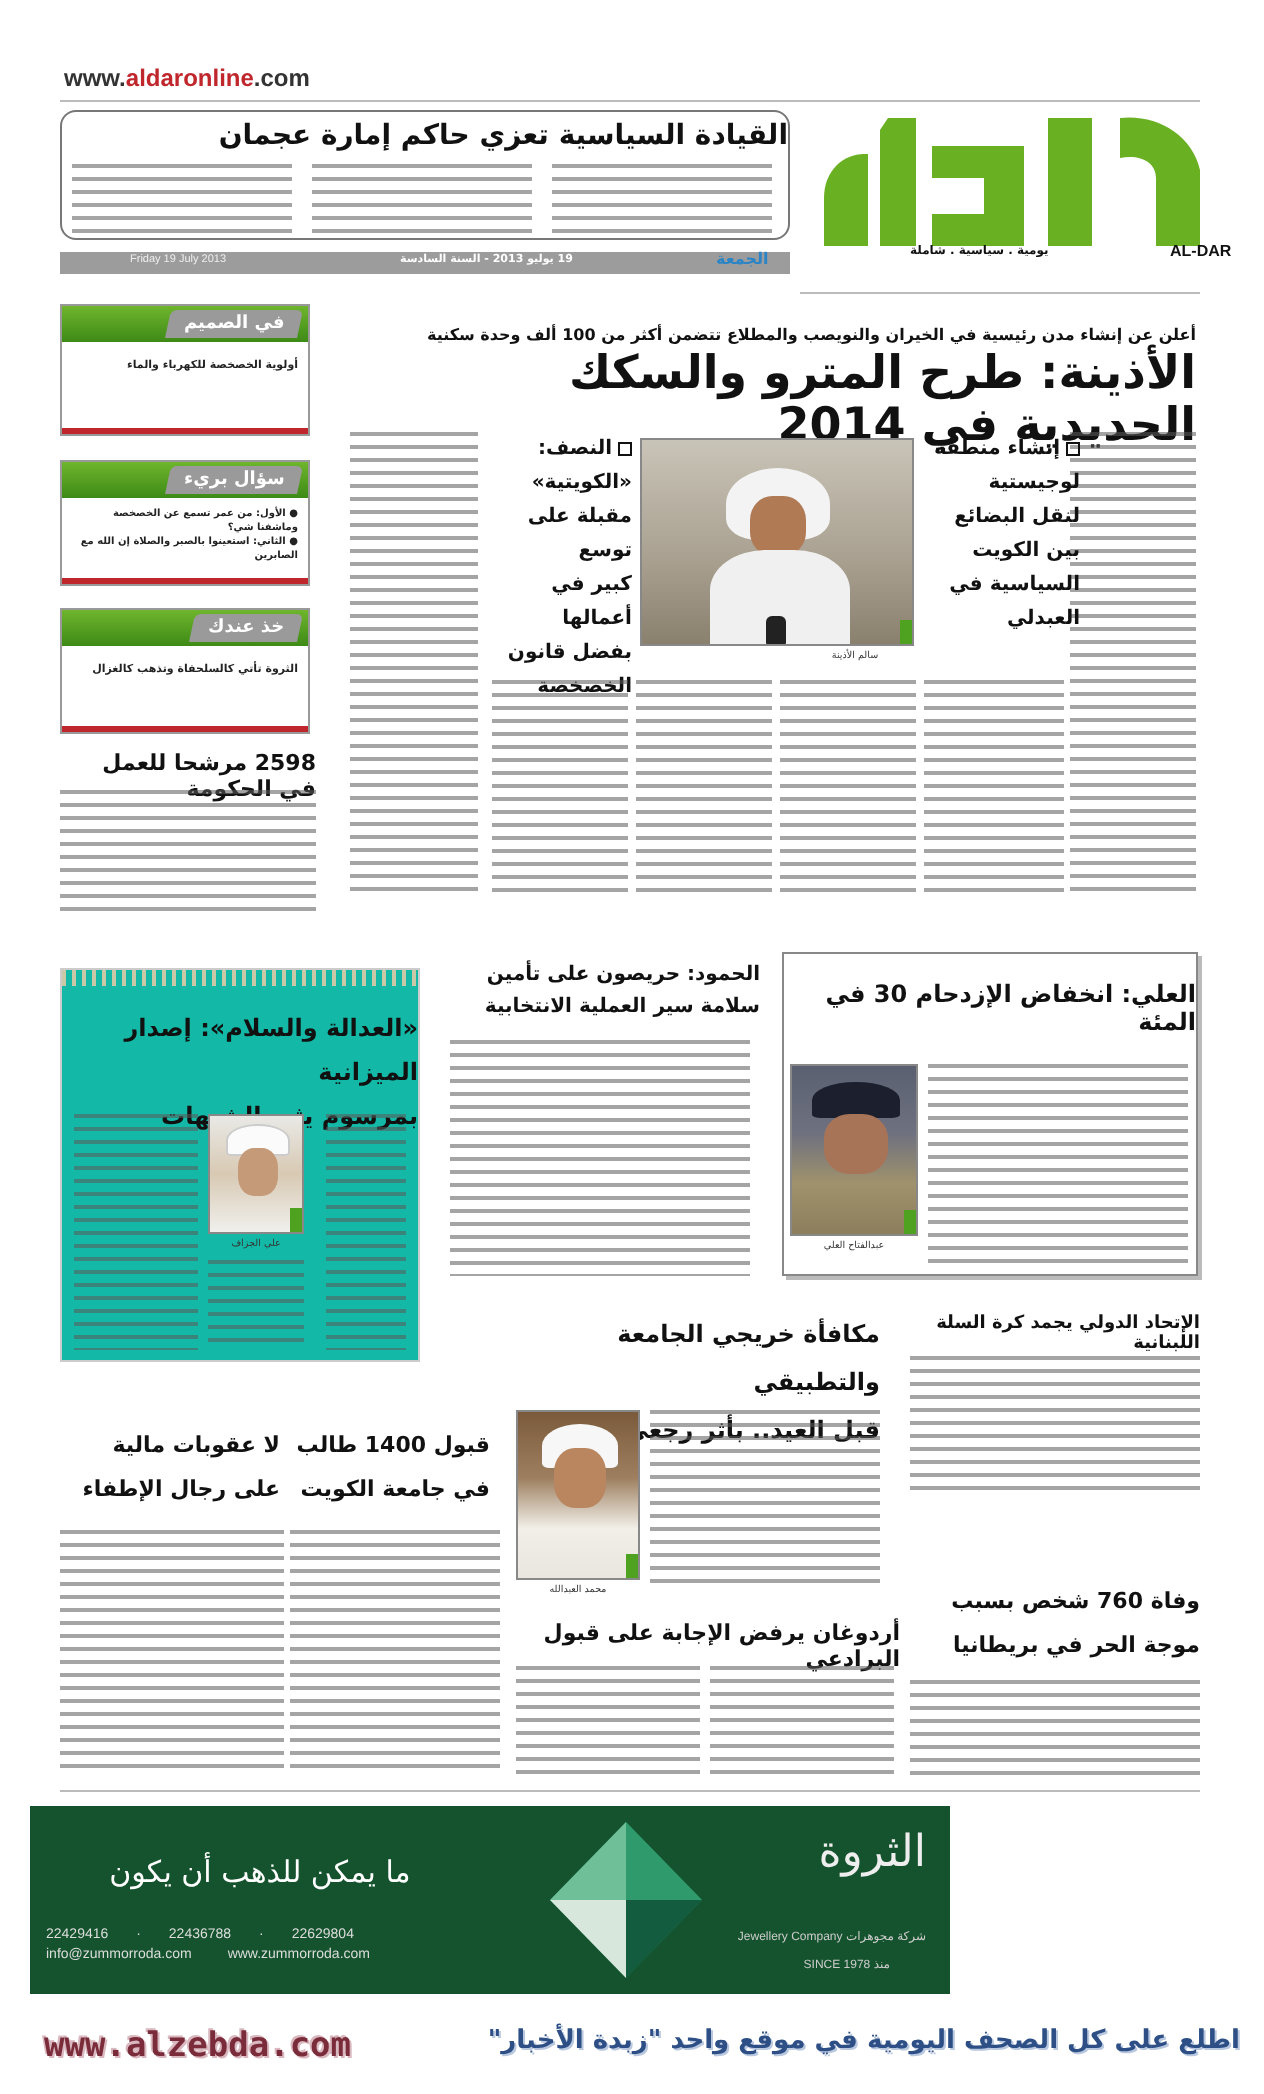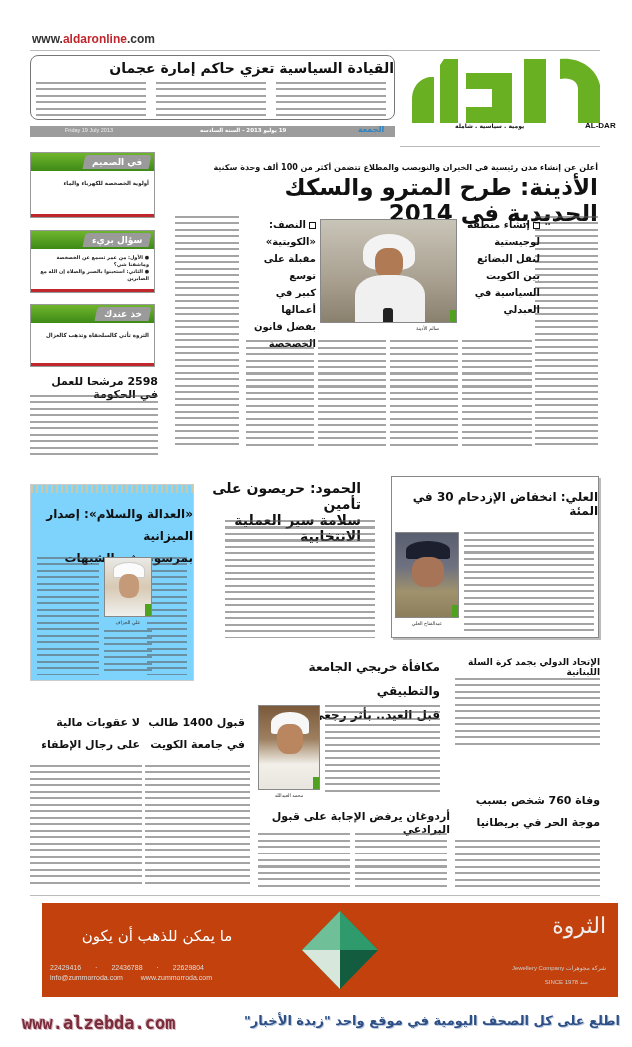--- a/index.html
+++ b/index.html
@@ -47,28 +47,28 @@
   .photo { position: absolute; overflow: hidden; border: 1px solid #888; }
   .photo .mark { position: absolute; right: 0; bottom: 0; width: 6px; height: 12px; background: #4ea21f; }
   .caption { position: absolute; font-size: 4.8px; color: #333; direction: rtl; text-align: center; }
 
   .sub-hl { position: absolute; font-size: 10px; font-weight: bold; direction: rtl; line-height: 17px; }
   .sub-hl .box { display: inline-block; width: 7px; height: 7px; border: 1px solid #111; margin-left: 3px; vertical-align: middle; }
 
   .section-rule { position: absolute; height: 1px; background: #bbb; }
 
   
-  #justice-box { left: 30px; top: 484px; width: 164px; height: 197px; background: #7dd3fc; border: 1px solid #ccc; }
+  #justice-box { left: 30px; top: 484px; width: 180px; height: 197px; background: #14b8a6; border: 1px solid #ccc; }
   #justice-box .dots { position: absolute; left: 0; right: 0; top: 0; height: 8px; background: repeating-linear-gradient(90deg, #c9c9a8 0 2px, transparent 2px 5px); }
 
   
   #ali-box { left: 391px; top: 476px; width: 208px; height: 162px; border: 1px solid #888; box-shadow: 2px 2px 0 #bbb; }
 
   
-  #ad { left: 42px; top: 903px; width: 576px; height: 94px; background: #c2410c; overflow: hidden; }
+  #ad { left: 15px; top: 903px; width: 460px; height: 94px; background: #14532d; overflow: hidden; }
   #ad .tagline { position: absolute; left: 10px; top: 24px; width: 210px; font-size: 15px; color: #fff; direction: rtl; text-align: center; }
   #ad .phones { position: absolute; left: 8px; top: 61px; font-size: 7px; color: #ddd; font-family: "Liberation Sans", sans-serif; word-spacing: 2px; }
   #ad .web { position: absolute; left: 8px; top: 71px; font-size: 7px; color: #ddd; font-family: "Liberation Sans", sans-serif; }
   #ad .brand-ar { position: absolute; right: 12px; top: 10px; font-size: 22px; color: #eee; direction: rtl; letter-spacing: 6px; font-weight: 300; }
   #ad .brand-en { position: absolute; right: 12px; top: 40px; font-size: 17px; color: #eee; font-family: "Liberation Serif", serif; letter-spacing: -0.5px; }
   #ad .brand-sub { position: absolute; right: 12px; top: 61px; font-size: 6px; color: #ccc; font-family: "Liberation Sans", sans-serif; }
   #ad .since { position: absolute; right: 30px; top: 75px; font-size: 6px; color: #ccc; font-family: "Liberation Sans", sans-serif; }
   #ad .gem { position: absolute; left: 258px; top: 6px; width: 80px; height: 82px; }
 
   
@@ -174,21 +174,21 @@
   <div class="hl" style="position:absolute;left:0;right:0;top:13px;font-size:12px;">العلي: انخفاض الإزدحام 30 في المئة</div>
   <div class="photo" style="left:3px;top:55px;width:64px;height:86px;background:linear-gradient(180deg,#5a6070 0%,#6e7180 40%,#a0926c 70%,#8c7e5c 100%);">
     <div style="position:absolute;left:10px;top:8px;width:44px;height:18px;border-radius:50% 50% 10% 10%;background:#1c1f2e;"></div>
     <div style="position:absolute;left:16px;top:24px;width:32px;height:30px;border-radius:40%;background:#a87458;"></div>
     <div class="mark"></div>
   </div>
   <div class="caption" style="left:3px;top:144px;width:64px;">عبدالفتاح العلي</div>
   <div class="lines" style="position:absolute;left:72px;top:55px;width:130px;height:100px;"></div>
 </div>
 
-<div class="abs hl" style="left:211px;top:480px;width:150px;font-size:14px;line-height:16px;">
+<div class="abs hl" style="left:230px;top:480px;width:150px;font-size:10px;line-height:16px;">
   <div>الحمود: حريصون على تأمين</div>
   <div>سلامة سير العملية الانتخابية</div>
 </div>
 <div class="abs lines" style="left:225px;top:520px;width:150px;height:118px;"></div>
 
 <div class="abs" id="justice-box">
   <div class="dots"></div>
   <div class="hl" style="position:absolute;left:0;right:0;top:18px;font-size:12px;line-height:22px;">
     <div>«العدالة والسلام»: إصدار الميزانية</div>
     <div>بمرسوم يثير الشبهات</div>

